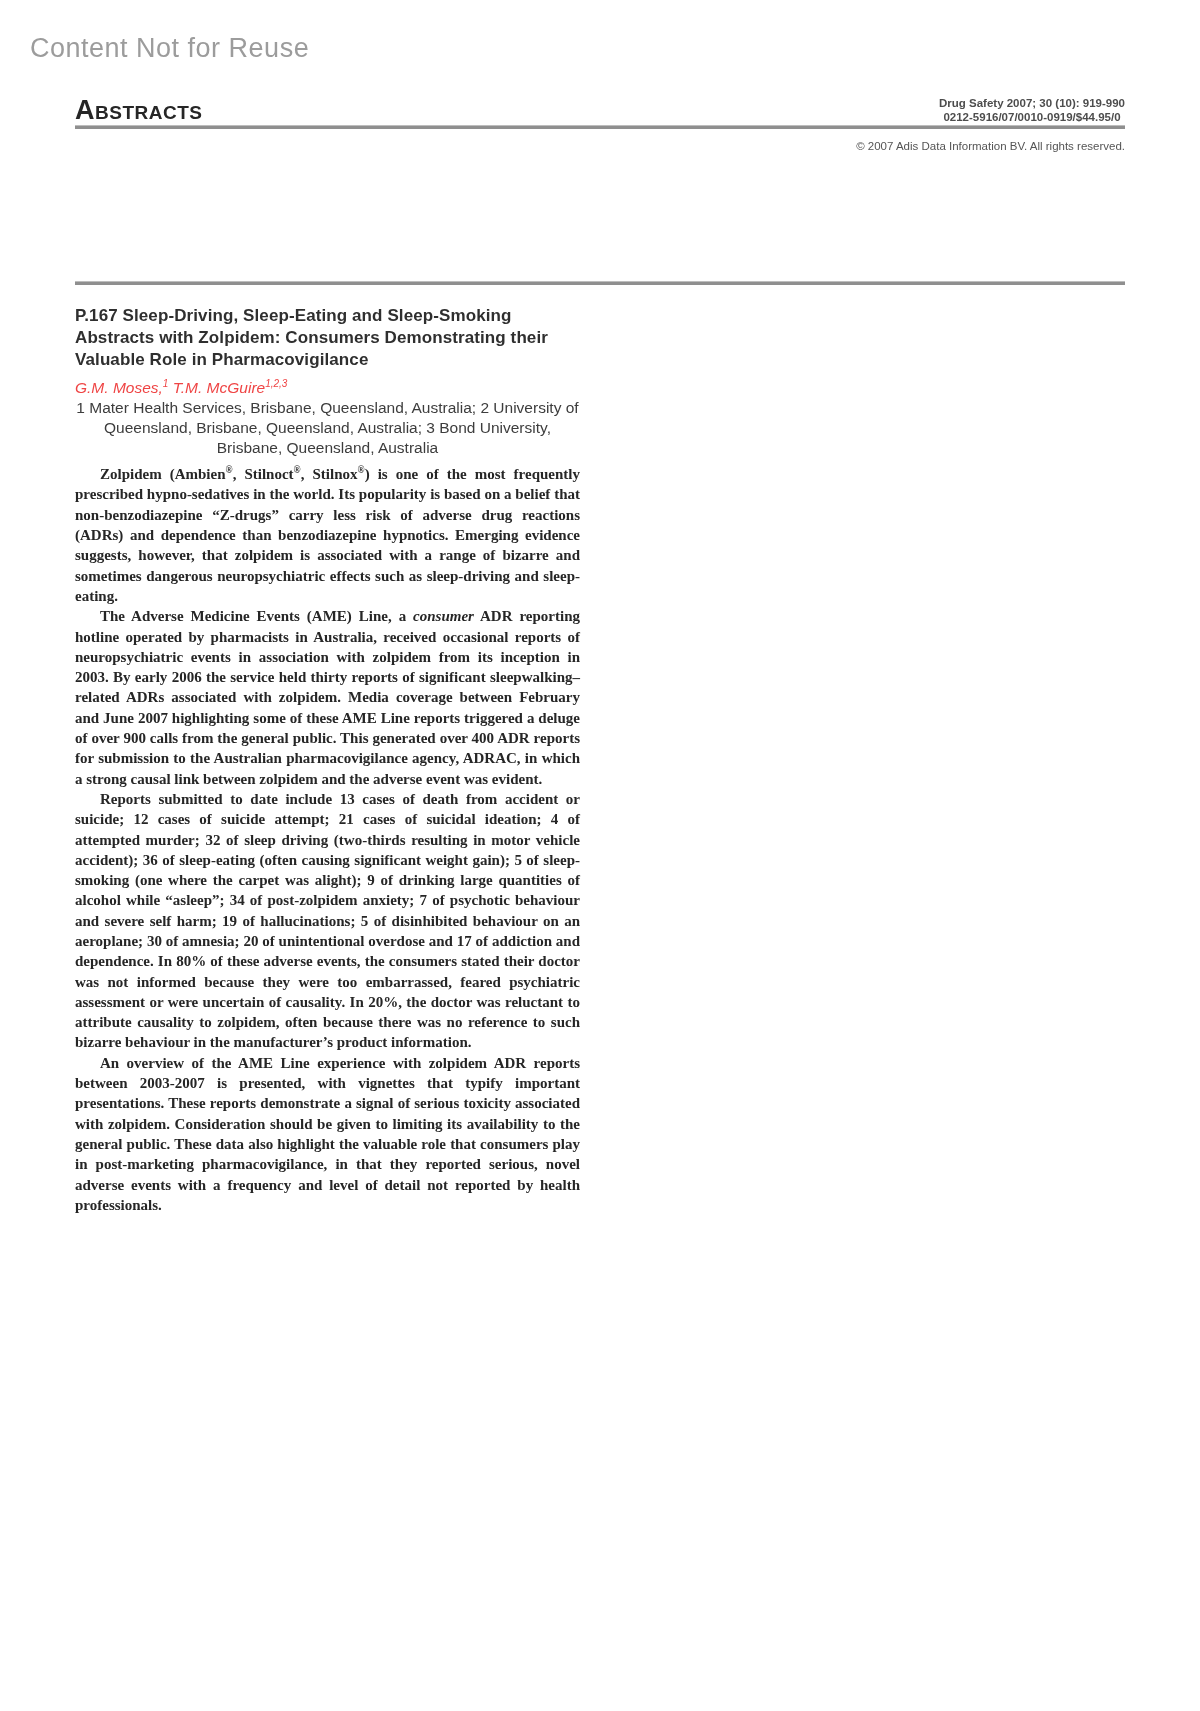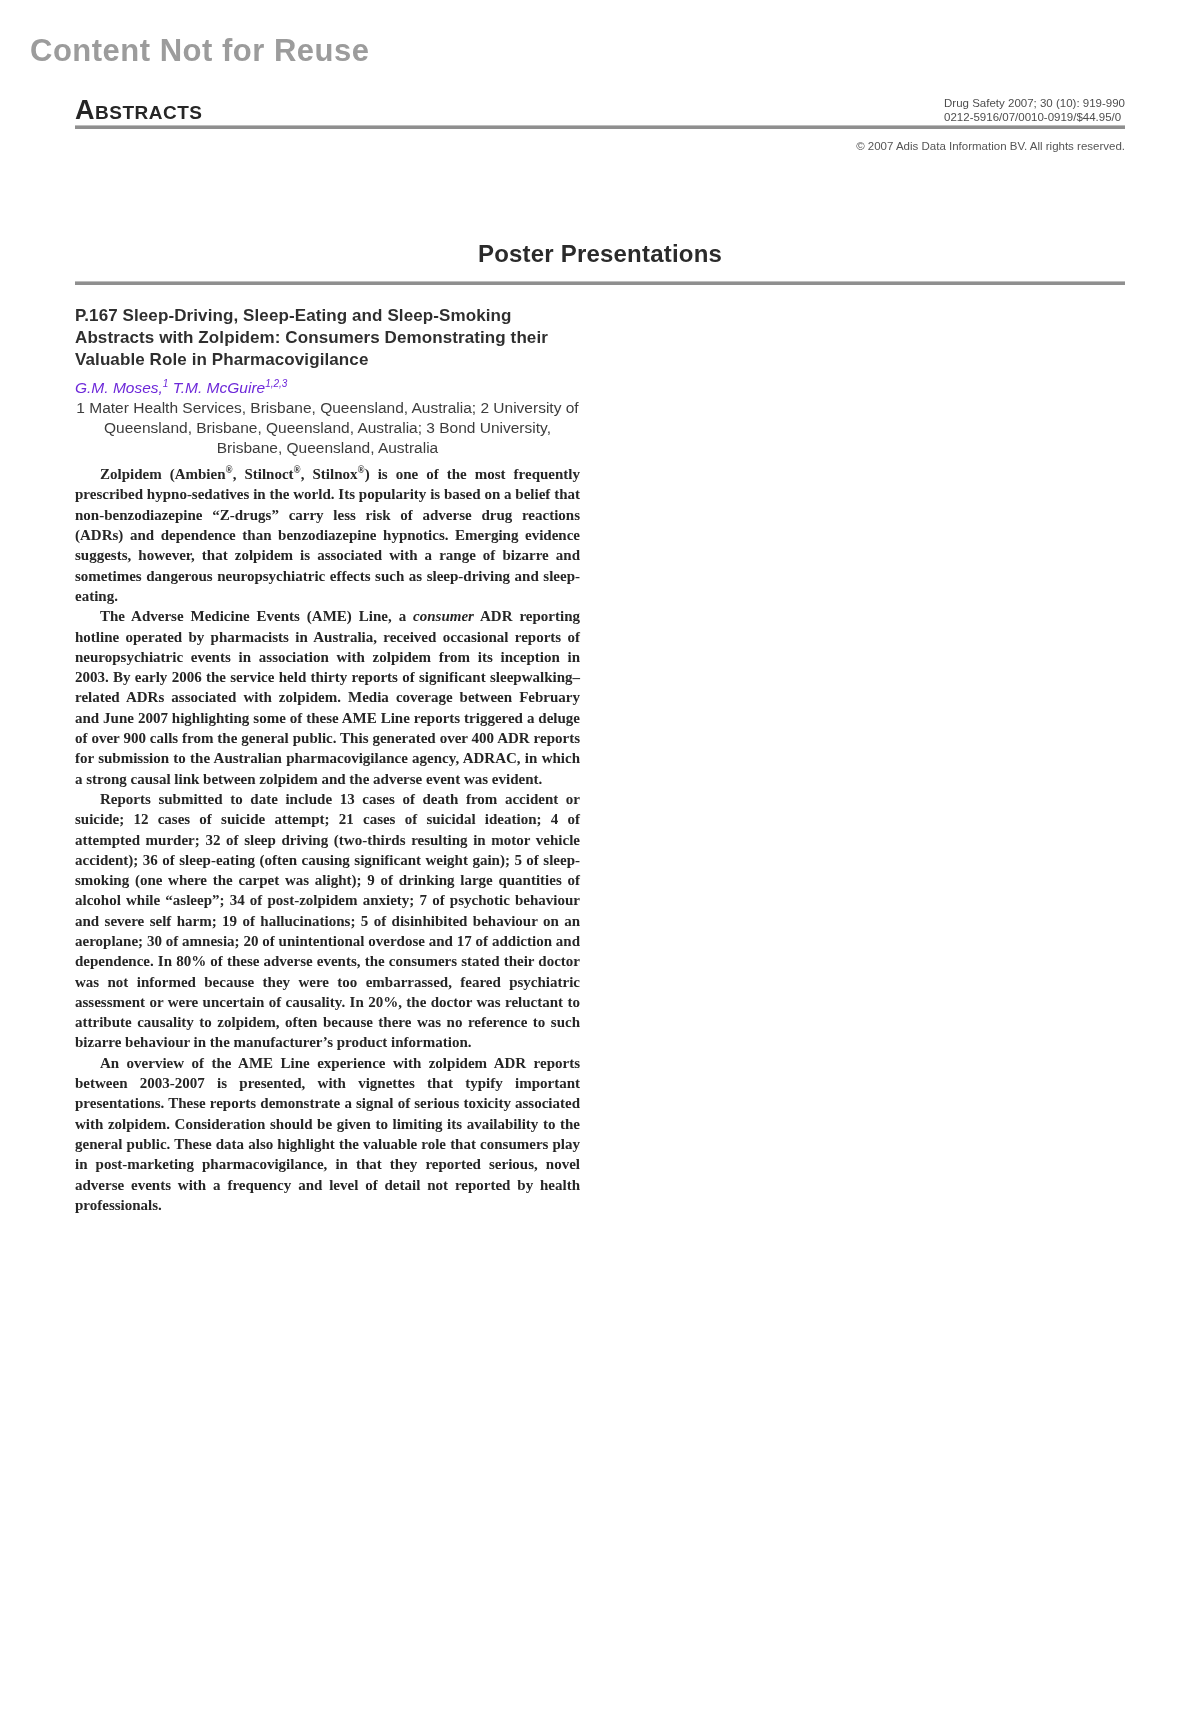--- a/index.html
+++ b/index.html
@@ -7,36 +7,37 @@
   .page {
     position:relative;
     width:1200px; height:1711px;
     background:#ffffff;
     margin:0 auto;
     overflow:hidden;
     font-family:"Liberation Sans", sans-serif;
   }
   .watermark {
     position:absolute; left:30px; top:33px;
-    font-size:31px; font-weight:700;
+    font-size:27px; font-weight:400;
     color:#9c9c9c; letter-spacing:0.5px;
   }
   .masthead {
     position:absolute; left:75px; right:75px; top:96px;
     display:flex; justify-content:space-between; align-items:flex-end;
   }
   .section-label {
     font-variant:small-caps;
     font-weight:700; font-size:27px;
     color:#262626; letter-spacing:0.5px;
     line-height:1;
   }
   .journal-info {
-    text-align:left; font-size:11.5px; line-height:14px;
+    text-align:center; font-size:11.5px; line-height:14px;
     color:#4d4d4d;
+    font-weight:bold;
   }
   .rule {
     position:absolute; left:75px; right:75px; height:4px;
     background:#8f8f8f; border-top:1px solid #bdbdbd;
   }
   .rule-masthead { top:125px; }
   .rule-heading  { top:281px; }
   .copyright {
     position:absolute; right:75px; top:140px;
     font-size:11.5px; color:#555555;
@@ -50,21 +51,21 @@
   .abstract {
     position:absolute; left:75px; top:305px; width:505px;
   }
   .abstract-title {
     font-size:17px; line-height:22px; font-weight:700;
     color:#2f2f2f; letter-spacing:0.1px;
     margin-bottom:3px;
   }
   .authors {
     font-size:15.5px; line-height:20px;
-    font-style:italic; color:#6d28d9;
+    font-style:italic; color:#ef4444;
   }
   .authors sup, .affiliations sup { font-size:10px; }
   .affiliations {
     font-size:15.5px; line-height:20px;
     color:#3d3d3d; margin-bottom:2px;text-align:center;
   }
   .body-text p {
     font-family:"Liberation Serif", serif;
     font-size:15px; line-height:20.3px;
     color:#262626;
@@ -87,21 +88,20 @@
     <div class="journal-info">
       <div>Drug Safety 2007; 30 (10): 919-990</div>
       <div>0212-5916/07/0010-0919/$44.95/0</div>
     </div>
   </div>
 
   <div class="rule rule-masthead"></div>
 
   <div class="copyright">© 2007 Adis Data Information BV. All rights reserved.</div>
 
-  <h1 class="page-heading">Poster Presentations</h1>
 
   <div class="rule rule-heading"></div>
 
   <article class="abstract">
     <h2 class="abstract-title">P.167 Sleep-Driving, Sleep-Eating and Sleep-Smoking Abstracts with Zolpidem: Consumers Demonstrating their Valuable Role in Pharmacovigilance</h2>
     <div class="authors"><span>G.M. Moses,</span><sup>1</sup><span> T.M. McGuire</span><sup>1,2,3</sup></div>
     <div class="affiliations">1 Mater Health Services, Brisbane, Queensland, Australia; 2 University of Queensland, Brisbane, Queensland, Australia; 3 Bond University, Brisbane, Queensland, Australia</div>
     <div class="body-text">
         <p><span>Zolpidem (Ambien</span><sup>®</sup><span>, Stilnoct</span><sup>®</sup><span>, Stilnox</span><sup>®</sup><span>) is one of the most frequently prescribed hypno-sedatives in the world. Its popularity is based on a belief that non-benzodiazepine “Z-drugs” carry less risk of adverse drug reactions (ADRs) and dependence than benzodiazepine hypnotics. Emerging evidence suggests, however, that zolpidem is associated with a range of bizarre and sometimes dangerous neuropsychiatric effects such as sleep-driving and sleep-eating.</span></p>
         <p><span>The Adverse Medicine Events (AME) Line, a </span><span class="it">consumer</span><span> ADR reporting hotline operated by pharmacists in Australia, received occasional reports of neuropsychiatric events in association with zolpidem from its inception in 2003. By early 2006 the service held thirty reports of significant sleepwalking–related ADRs associated with zolpidem. Media coverage between February and June 2007 highlighting some of these AME Line reports triggered a deluge of over 900 calls from the general public. This generated over 400 ADR reports for submission to the Australian pharmacovigilance agency, ADRAC, in which a strong causal link between zolpidem and the adverse event was evident.</span></p>

